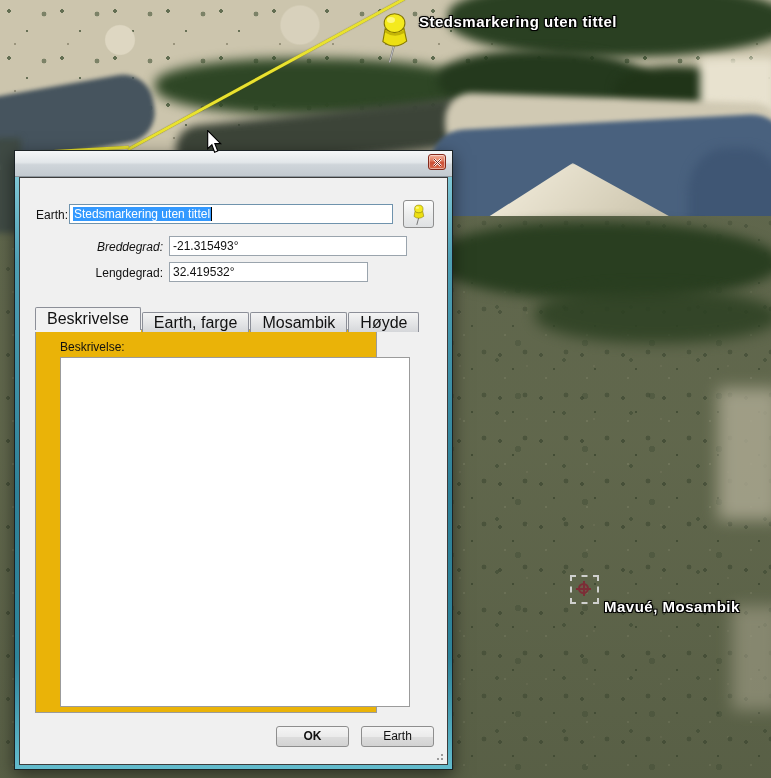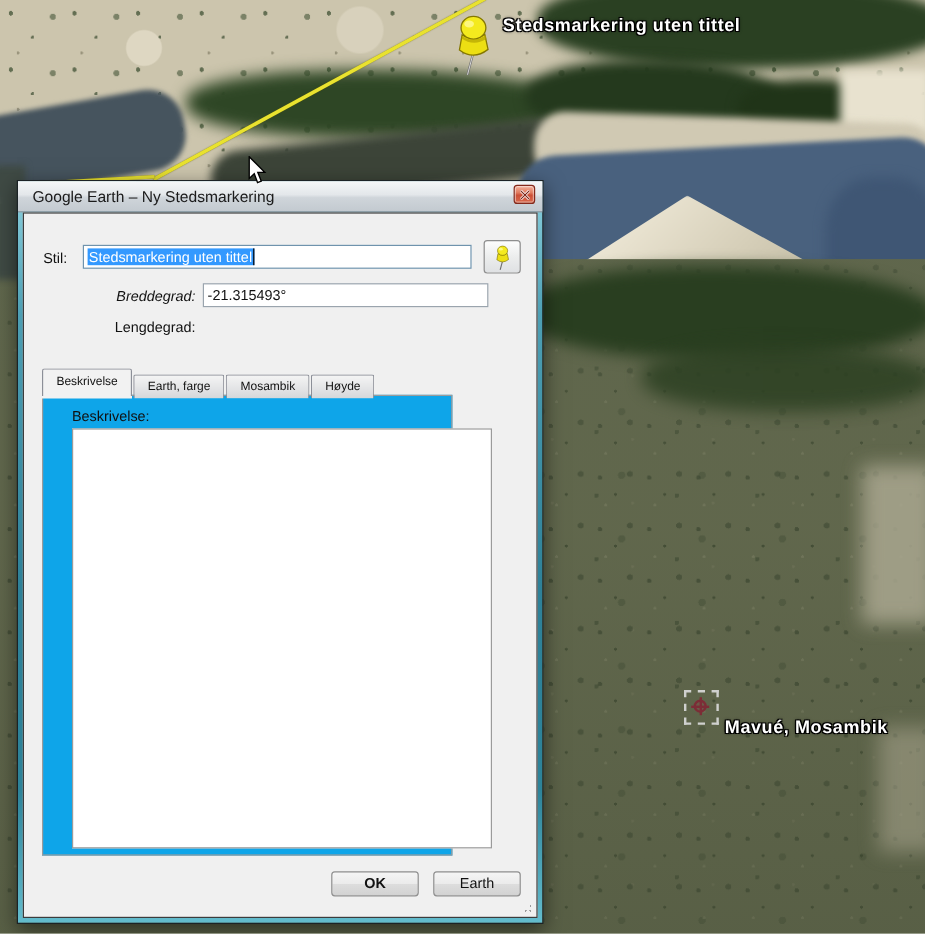--- a/index.html
+++ b/index.html
@@ -105,25 +105,25 @@
     background:linear-gradient(180deg,#fdfdfd,#eceded 50%,#dfe1e3); }
   .pin-btn svg { position:absolute; left:7px; top:3px; }
 
   .lat-label { left:40px; top:62px; width:103px; text-align:right;font-style:italic; }
   .lat-field { left:149px; top:58px; width:238px; height:20px; line-height:18px; }
   .lng-label { left:40px; top:88px; width:103px; text-align:right; }
   .lng-field { left:149px; top:84px; width:199px; height:20px; line-height:18px; }
 
   .tabs { position:absolute; left:15px; top:131px; height:21px; z-index:2; }
   .tab { position:relative; display:inline-block; vertical-align:bottom; height:20px; line-height:19px; padding:0 11px;
-    font-size:10px; color:#111; border:1px solid #8c8f98; border-bottom:none; border-radius:2px 2px 0 0; margin-right:1px;
+    font-size:16px; color:#111; border:1px solid #8c8f98; border-bottom:none; border-radius:2px 2px 0 0; margin-right:1px;
     background:linear-gradient(180deg,#f4f4f4,#e2e3e5 60%,#d5d7da); }
   .tab.active { height:23px; top:-2px; line-height:22px; background:#f2f2f2; z-index:3; box-shadow:0 2px 0 #f2f2f2; }
 
-  .tab-panel { position:absolute; left:15px; top:151px; width:342px; height:384px; border:1px solid #9b9b9b; background:#0ea5e9; }
+  .tab-panel { position:absolute; left:15px; top:151px; width:342px; height:384px; border:1px solid #9b9b9b; background:#eab308; }
   .desc-label { left:24px; top:10px; }
   .desc-area { position:absolute; left:24px; top:27px; width:350px; height:350px; background:#fff; border:1px solid #9b9b9b;
     resize:none; outline:none; font-family:"Liberation Sans", sans-serif; font-size:12px; }
 
   .btn { position:absolute; width:73px; height:21px; font-size:12px; color:#111; text-align:center; line-height:19px;
     border:1px solid #8e8e8e; border-radius:3px;
     background:linear-gradient(180deg,#f5f5f5,#ebebeb 50%,#dddddd 52%,#d2d2d2); }
   .ok-btn { left:256px; top:548px;font-weight:bold; }
   .cancel-btn { left:341px; top:548px; }
 
@@ -173,44 +173,44 @@
   </svg>
   <div class="map-label placemark-label">Stedsmarkering uten tittel</div>
 
   <div class="crosshair">
       <span class="ring"></span>
     </div>
   <div class="map-label place-label">Mavué, Mosambik</div>
 
   <div class="dialog">
     <div class="titlebar">
-      <span class="titlebar-text">Google Earth – Ny Stedsmarkering</span>
       <div class="close-btn">
         <svg width="9" height="9" viewBox="0 0 9 9">
           <path d="M1,1 L8,8 M8,1 L1,8" stroke="#ffffff" stroke-width="2.2"></path>
           <path d="M1,1 L8,8 M8,1 L1,8" stroke="#7a2114" stroke-width="1"></path>
         </svg>
       </div>
     </div>
     <div class="dialog-body">
 
-      <span class="lbl name-label">Stil:</span>
+      <span class="lbl name-label">Earth:</span>
       <div class="fld name-field"><span class="sel">Stedsmarkering uten tittel</span></div>
       <div class="pin-btn">
         <svg viewBox="0 0 40 60" width="16" height="22">
           <line x1="19" y1="38" x2="14" y2="57" stroke="#6c6c6c" stroke-width="2.5"></line>
           <path d="M9,20 L6.5,34 Q19.5,44 33,33.5 L30,19.5 Q19.5,27 9,20 Z" fill="#ecdf13" stroke="#857800" stroke-width="1.5"></path>
           <ellipse cx="19.5" cy="13.5" rx="11.5" ry="10.5" fill="#f4ea1e" stroke="#857800" stroke-width="1.5"></ellipse>
           <ellipse cx="15.5" cy="10" rx="4.5" ry="3.2" fill="#fdf884"></ellipse>
         </svg>
       </div>
 
       <span class="lbl lat-label">Breddegrad:</span>
       <input class="fld lat-field" value="-21.315493°" style="">
       <span class="lbl lng-label">Lengdegrad:</span>
+      <input class="fld lng-field" value="32.419532°" style="">
 
       <div class="tabs">
         <span class="tab active">Beskrivelse</span><span class="tab">Earth, farge</span><span class="tab">Mosambik</span><span class="tab">Høyde</span>
       </div>
 
       <div class="tab-panel">
         <span class="lbl desc-label">Beskrivelse:</span>
         <textarea class="desc-area" style=""></textarea>
       </div>
 

